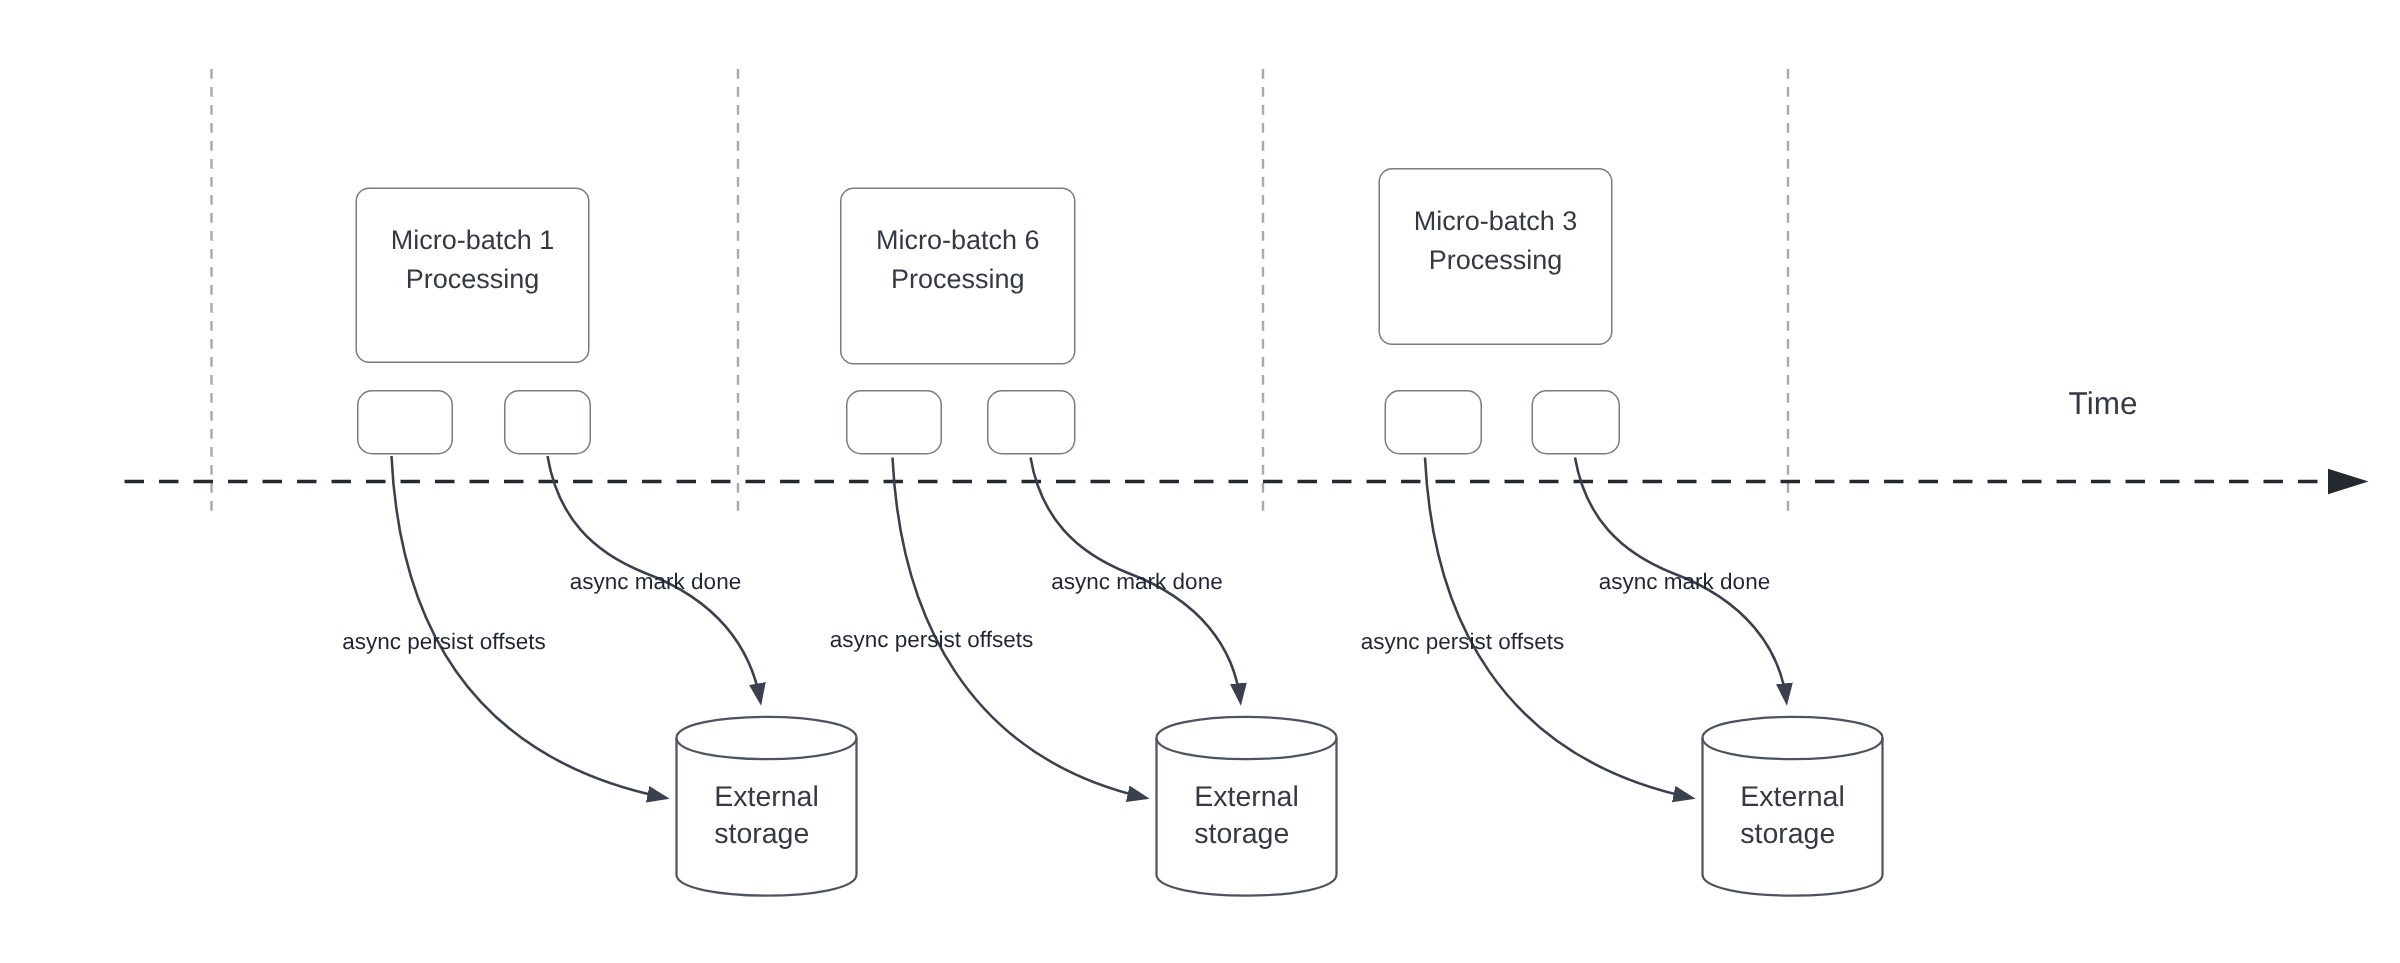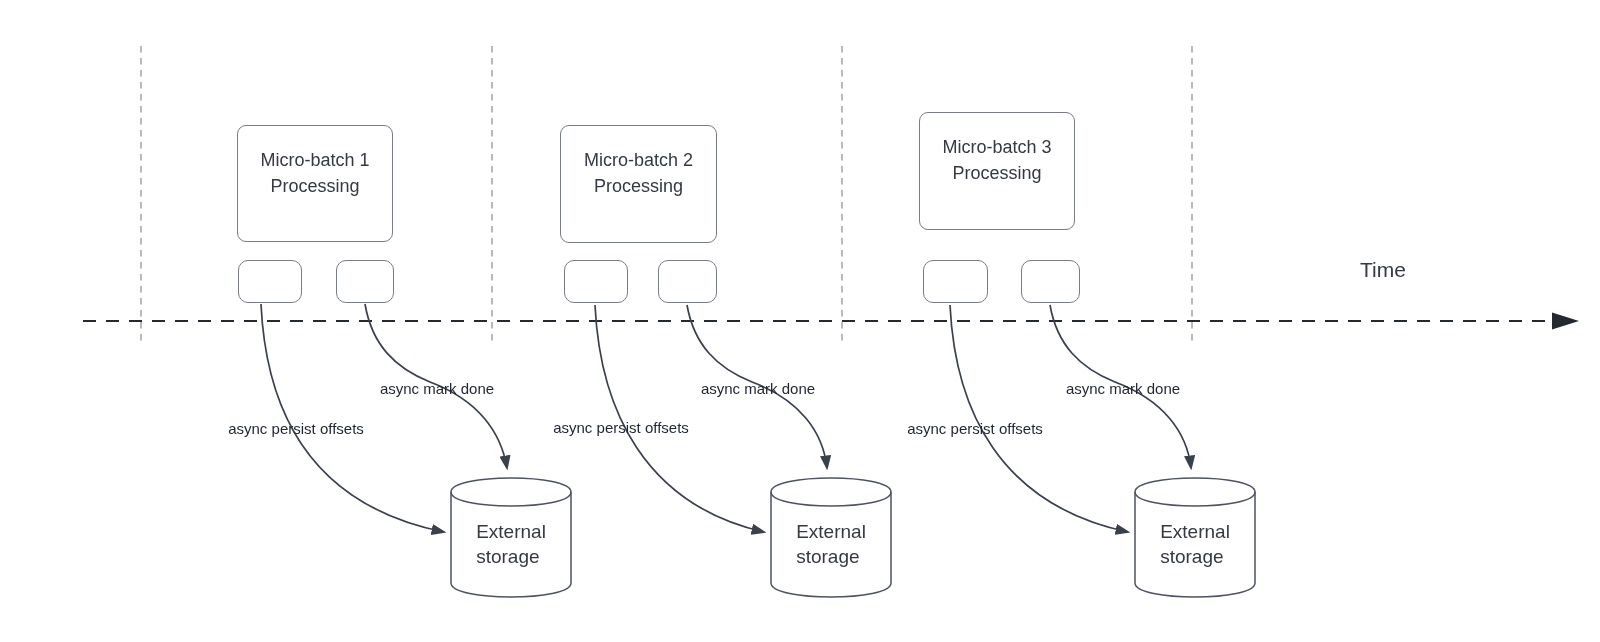--- a/index.html
+++ b/index.html
@@ -33,21 +33,21 @@
     font-size:15px;font-weight:normal;color:var(--label-text,#1f2533);
     white-space:nowrap;
   }
   .cyl-label{
     position:absolute;transform:translate(-50%,-50%);
     font-size:19px;line-height:25px;color:var(--node-text,#343943);
     text-align:left;white-space:pre-line;
   }
   .time-label{
     position:absolute;transform:translate(-50%,-50%);
-    font-size:21px;color:var(--node-text,#343943);white-space:nowrap;
+    font-size:21px;color:var(--node-text,#343943);white-space:nowrap;margin-left:19px;
   }
 </style>
 </head>
 <body>
 
 <div class="canvas">
 
   <svg class="layer" width="1600" height="642" viewBox="0 0 1600 642">
     <defs>
       <marker id="ah" viewBox="0 0 12 9" refX="10" refY="4.5" markerWidth="15" markerHeight="11.25" orient="auto" markerUnits="userSpaceOnUse">
@@ -88,21 +88,21 @@
 
   <div class="proc-box" style="left:237px;top:125px;width:156px;height:117px">Micro-batch 1
 Processing</div>
   <div class="task-box" style="left:238px;top:260px;width:64px;height:43px"></div>
   <div class="task-box" style="left:336px;top:260px;width:58px;height:43px"></div>
   <div class="arrow-label" style="left:296px;top:428px">async persist offsets</div>
   <div class="arrow-label" style="left:437px;top:388px">async mark done</div>
   <div class="cyl-label" style="left:511px;top:544px">External
 storage</div>
 
-  <div class="proc-box" style="left:560px;top:125px;width:157px;height:118px">Micro-batch 2
+  <div class="proc-box" style="left:560px;top:125px;width:157px;height:118px">Micro-batch 6
 Processing</div>
   <div class="task-box" style="left:564px;top:260px;width:64px;height:43px"></div>
   <div class="task-box" style="left:658px;top:260px;width:59px;height:43px"></div>
   <div class="arrow-label" style="left:621px;top:427px">async persist offsets</div>
   <div class="arrow-label" style="left:758px;top:388px">async mark done</div>
   <div class="cyl-label" style="left:831px;top:544px">External
 storage</div>
 
   <div class="proc-box" style="left:919px;top:112px;width:156px;height:118px">Micro-batch 3
 Processing</div>

